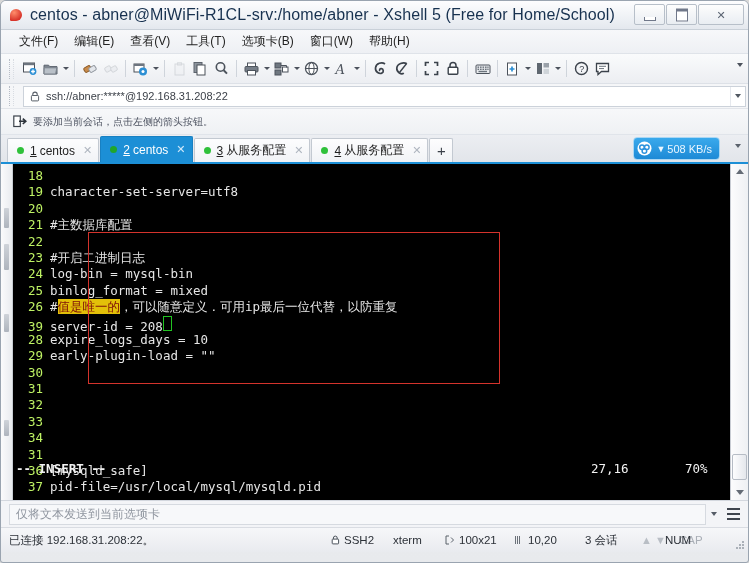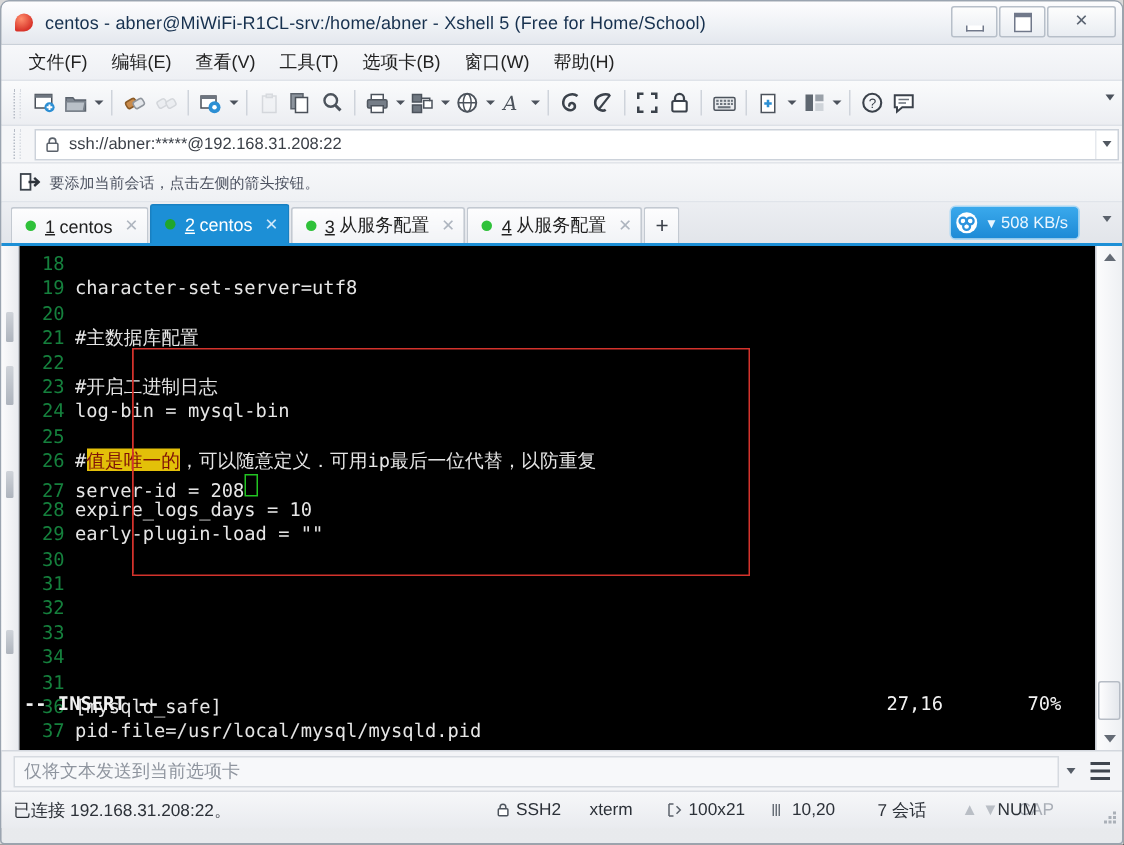--- a/index.html
+++ b/index.html
@@ -38,21 +38,21 @@
     margin-left: 7px; margin-right: 6px;
     position: relative; flex: none;
   }
   .app-icon .blob {
     position: absolute; left: 2px; top: 2px;
     width: 12px; height: 12px;
     border-radius: 50% 50% 50% 10%;
     background: radial-gradient(circle at 35% 30%, #ff8d6b, #d8342a 70%);
   }
   .title-text {
-    font-size: 12px;
+    font-size: 16px;
     color: #17314f;
     white-space: nowrap;
     overflow: hidden;
     letter-spacing: 0.1px;
   }
   .win-buttons {
     position: absolute;
     right: 4px; top: 3px;
     display: flex;
   }
@@ -304,21 +304,21 @@
   .trow {
     display: flex;
     height: 16.4px;
     white-space: pre;
     align-items: baseline;
   }
   .lnum {
     width: 30px;
     text-align: right;
     padding-right: 7px;
-    color: #15803d;
+    color: #bef264;
     flex: none;
   }
   .ltext { color: #e6e6e6; }
   .ltext .hl {
     background: #e3c009;
     color: #7e1008;
   }
   .cursor {
     display: inline-block;
     width: 7px; height: 13px;
@@ -736,27 +736,27 @@
 
     <div class="terminal">
 
       <div class="trow"><span class="lnum">18</span><span class="ltext"></span></div>
       <div class="trow"><span class="lnum">19</span><span class="ltext">character-set-server=utf8</span></div>
       <div class="trow"><span class="lnum">20</span><span class="ltext"></span></div>
       <div class="trow"><span class="lnum">21</span><span class="ltext">#主数据库配置</span></div>
       <div class="trow"><span class="lnum">22</span><span class="ltext"></span></div>
       <div class="trow"><span class="lnum">23</span><span class="ltext">#开启二进制日志</span></div>
       <div class="trow"><span class="lnum">24</span><span class="ltext">log-bin = mysql-bin</span></div>
-      <div class="trow"><span class="lnum">25</span></div>
+      <div class="trow"><span class="lnum">25</span><span class="ltext">binlog_format = mixed</span></div>
       <div class="trow">
         <span class="lnum">26</span>
         <span class="ltext"><span>#</span><span class="hl">值是唯一的</span><span>，可以随意定义．可用ip最后一位代替，以防重复</span></span>
       </div>
       <div class="trow">
-        <span class="lnum">27</span>
+        <span class="lnum">39</span>
         <span class="ltext">server-id = 208</span><span class="cursor"></span>
       </div>
       <div class="trow"><span class="lnum">28</span><span class="ltext">expire_logs_days = 10</span></div>
       <div class="trow"><span class="lnum">29</span><span class="ltext">early-plugin-load = ""</span></div>
       <div class="trow"><span class="lnum">30</span><span class="ltext"></span></div>
       <div class="trow"><span class="lnum">31</span><span class="ltext"></span></div>
       <div class="trow"><span class="lnum">32</span><span class="ltext"></span></div>
       <div class="trow"><span class="lnum">33</span><span class="ltext"></span></div>
       <div class="trow"><span class="lnum">34</span><span class="ltext"></span></div>
       <div class="trow"><span class="lnum">31</span><span class="ltext"></span></div>
@@ -828,21 +828,21 @@
     <div class="sb-seg" style="position:absolute;left:513px">
       <span class="sb-icon">
         <svg width="10" height="10" viewBox="0 0 10 10">
           <path d="M1.5 1v8M3.5 1v8M5.5 1v8" stroke="#5b626b" stroke-width="0.9"></path>
         </svg>
       </span>
       <span>10,20</span>
     </div>
 
     <div class="sb-seg" style="position:absolute;left:584px">
-      <span>7 会话</span>
+      <span>3 会话</span>
     </div>
 
     <div class="sb-arrows" style="position:absolute;left:640px">
       <span style="color:#b9bec5;font-size:11px">▲</span>
       <span style="color:#b9bec5;font-size:11px">▼</span>
     </div>
 
     <div class="sb-seg sb-dim" style="position:absolute;left:678px">
       <span>CAP</span>
     </div>

